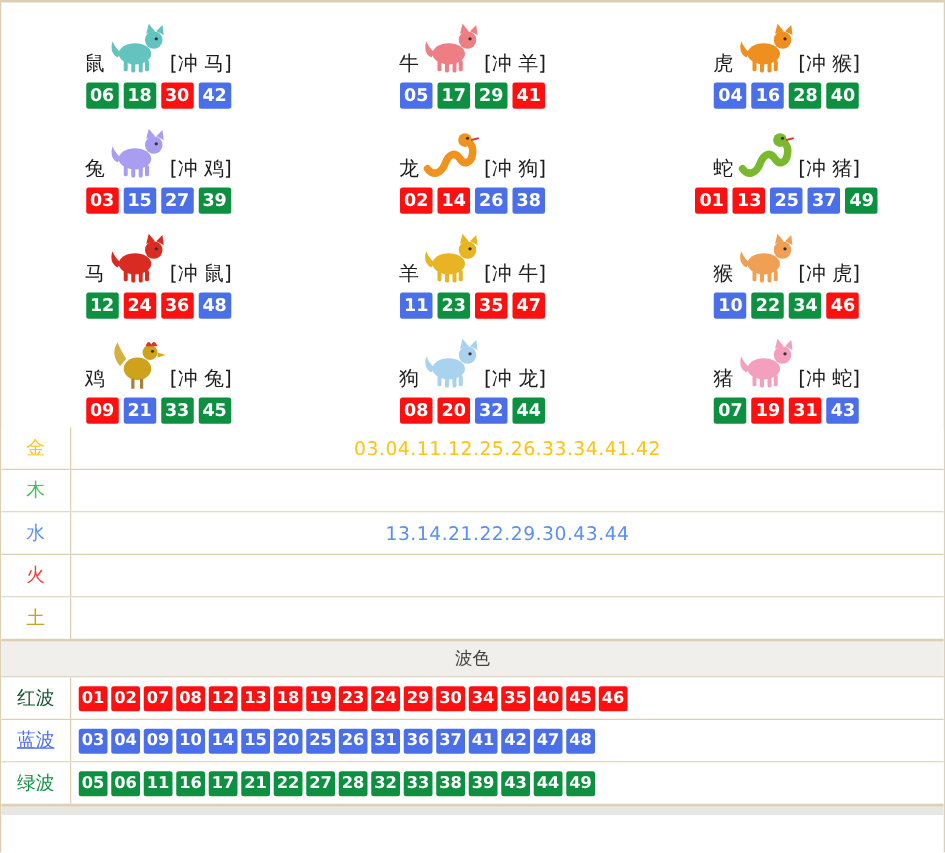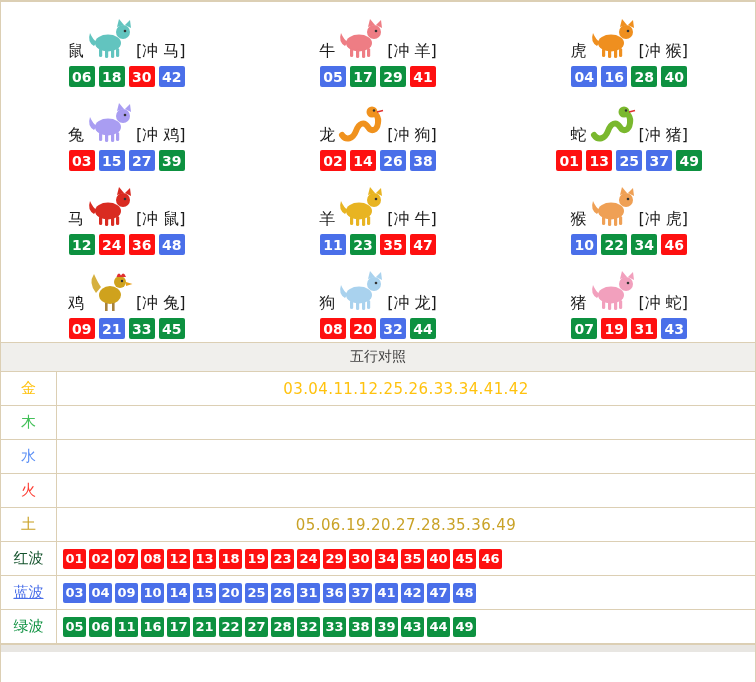--- a/index.html
+++ b/index.html
@@ -303,41 +303,41 @@
         </div>
         <div class="zbadges">
           <div class="badge" style="background-color: rgb(13, 145, 64);">07</div>
           <div class="badge" style="background-color: rgb(254, 16, 16);">19</div>
           <div class="badge" style="background-color: rgb(254, 16, 16);">31</div>
           <div class="badge" style="background-color: rgb(74, 111, 233);">43</div>
         </div>
       </div>
     </div>
 
-  <div class="sec-header">五行对照</div>
   <div id="elrows">
       <div class="el-row">
         <div class="el-label" style="color: rgb(255, 194, 14);">金</div>
         <div class="el-values" style="color: rgb(255, 194, 14);">03.04.11.12.25.26.33.34.41.42</div>
       </div>
       <div class="el-row">
         <div class="el-label" style="color: rgb(68, 192, 90);">木</div>
       </div>
       <div class="el-row">
         <div class="el-label" style="color: rgb(91, 143, 245);">水</div>
+        <div class="el-values" style="color: rgb(91, 143, 245);">13.14.21.22.29.30.43.44</div>
       </div>
       <div class="el-row">
         <div class="el-label" style="color: rgb(253, 59, 49);">火</div>
       </div>
       <div class="el-row">
         <div class="el-label" style="color: rgb(201, 162, 39);">土</div>
-        <div class="el-values" style="color: rgb(201, 162, 39);">05.06.19.20.27.28.35.36.49</div>
       </div>
     </div>
 
+  <div class="sec-header">波色</div>
   <div id="waverows">
       <div class="wave-row">
         <div class="wave-label" style="color: #14532d;">红波</div>
         <div class="wave-badges">
           <div class="wbadge" style="background-color: rgb(254, 16, 16);">01</div>
           <div class="wbadge" style="background-color: rgb(254, 16, 16);">02</div>
           <div class="wbadge" style="background-color: rgb(254, 16, 16);">07</div>
           <div class="wbadge" style="background-color: rgb(254, 16, 16);">08</div>
           <div class="wbadge" style="background-color: rgb(254, 16, 16);">12</div>
           <div class="wbadge" style="background-color: rgb(254, 16, 16);">13</div>

